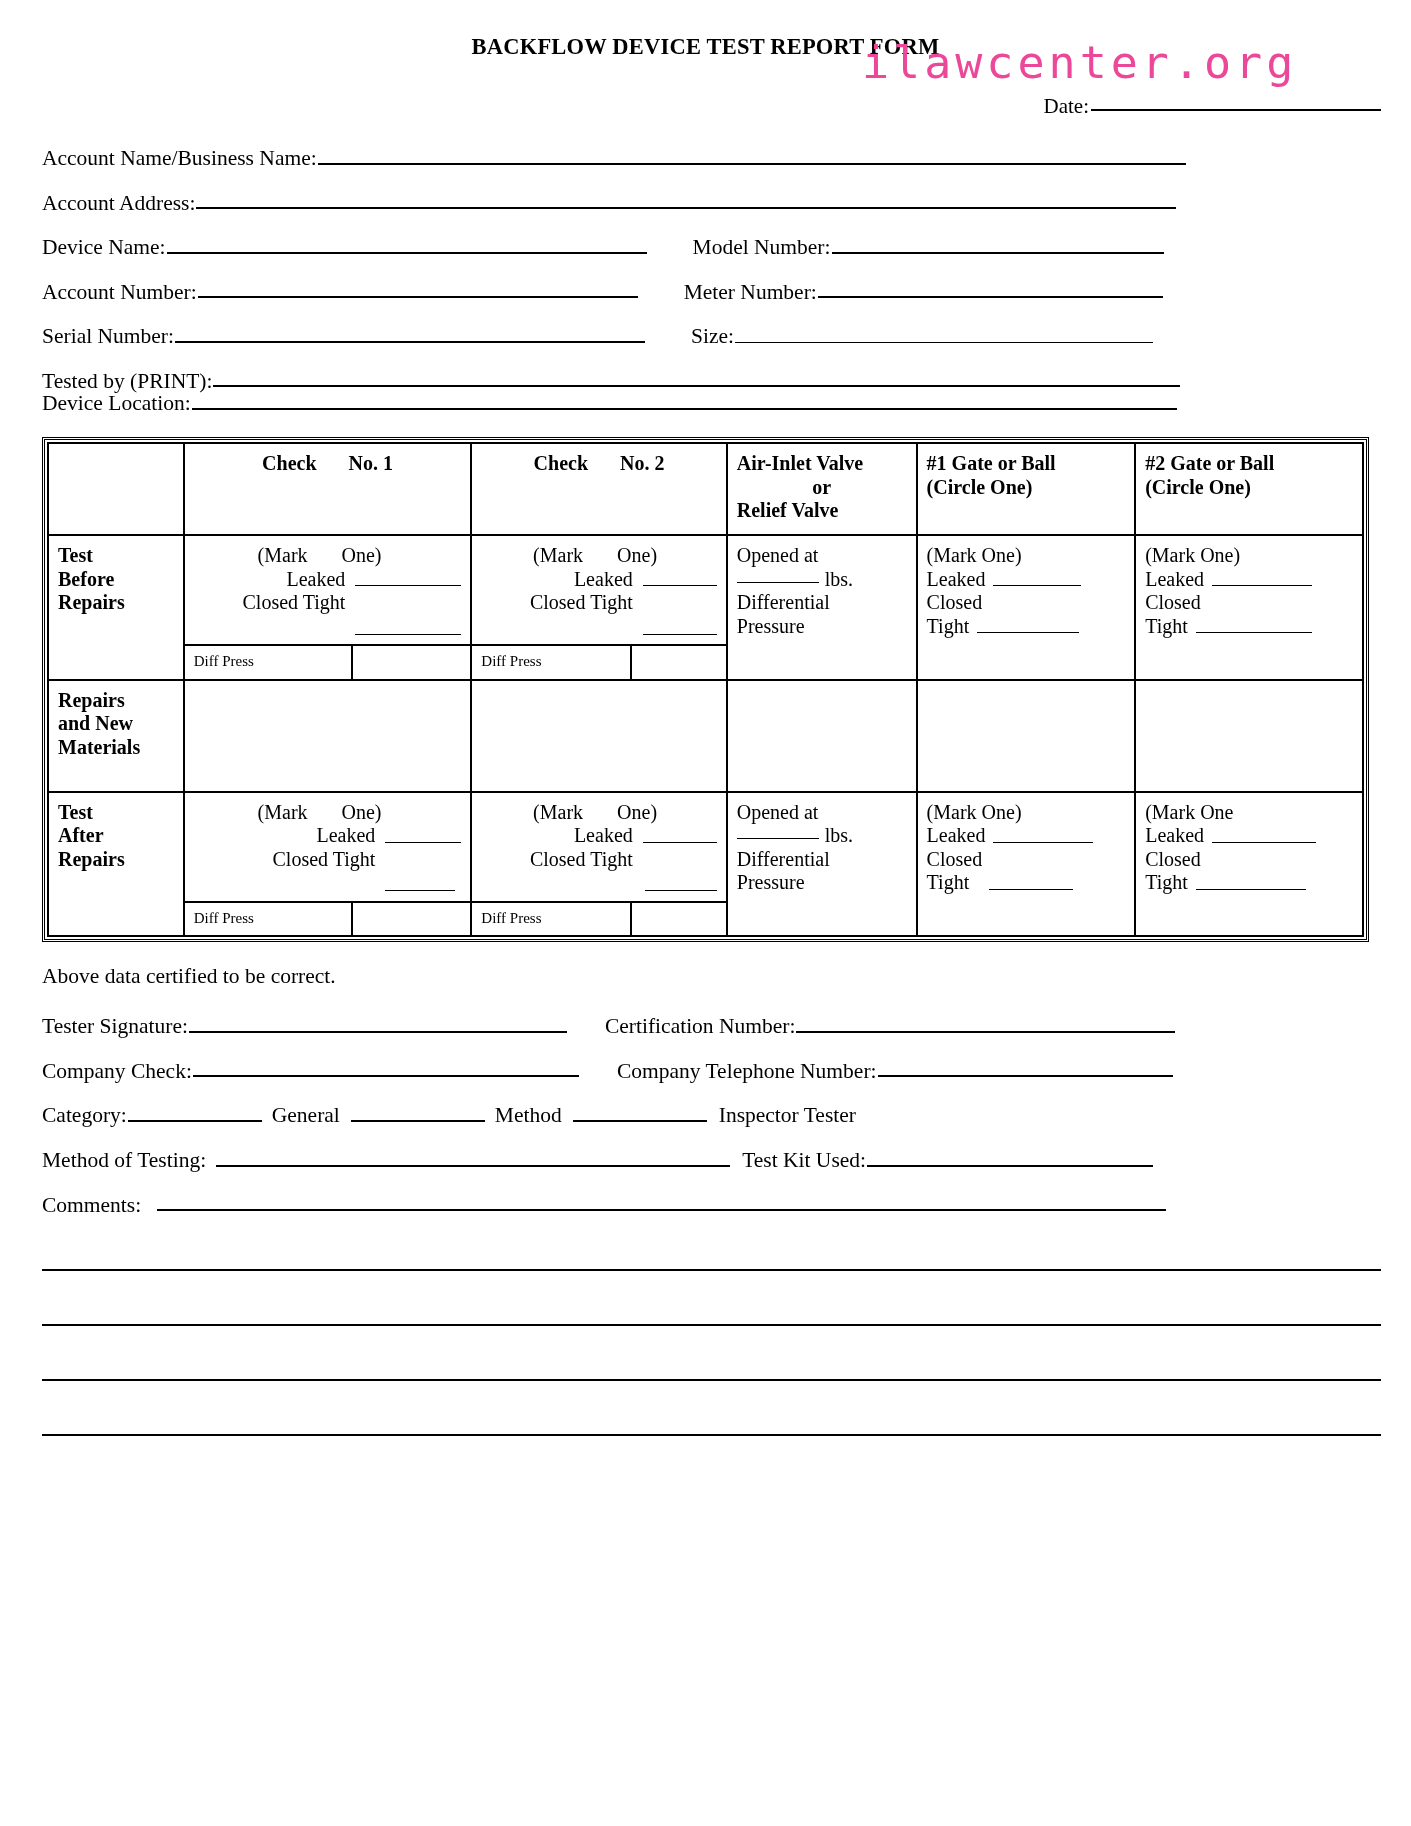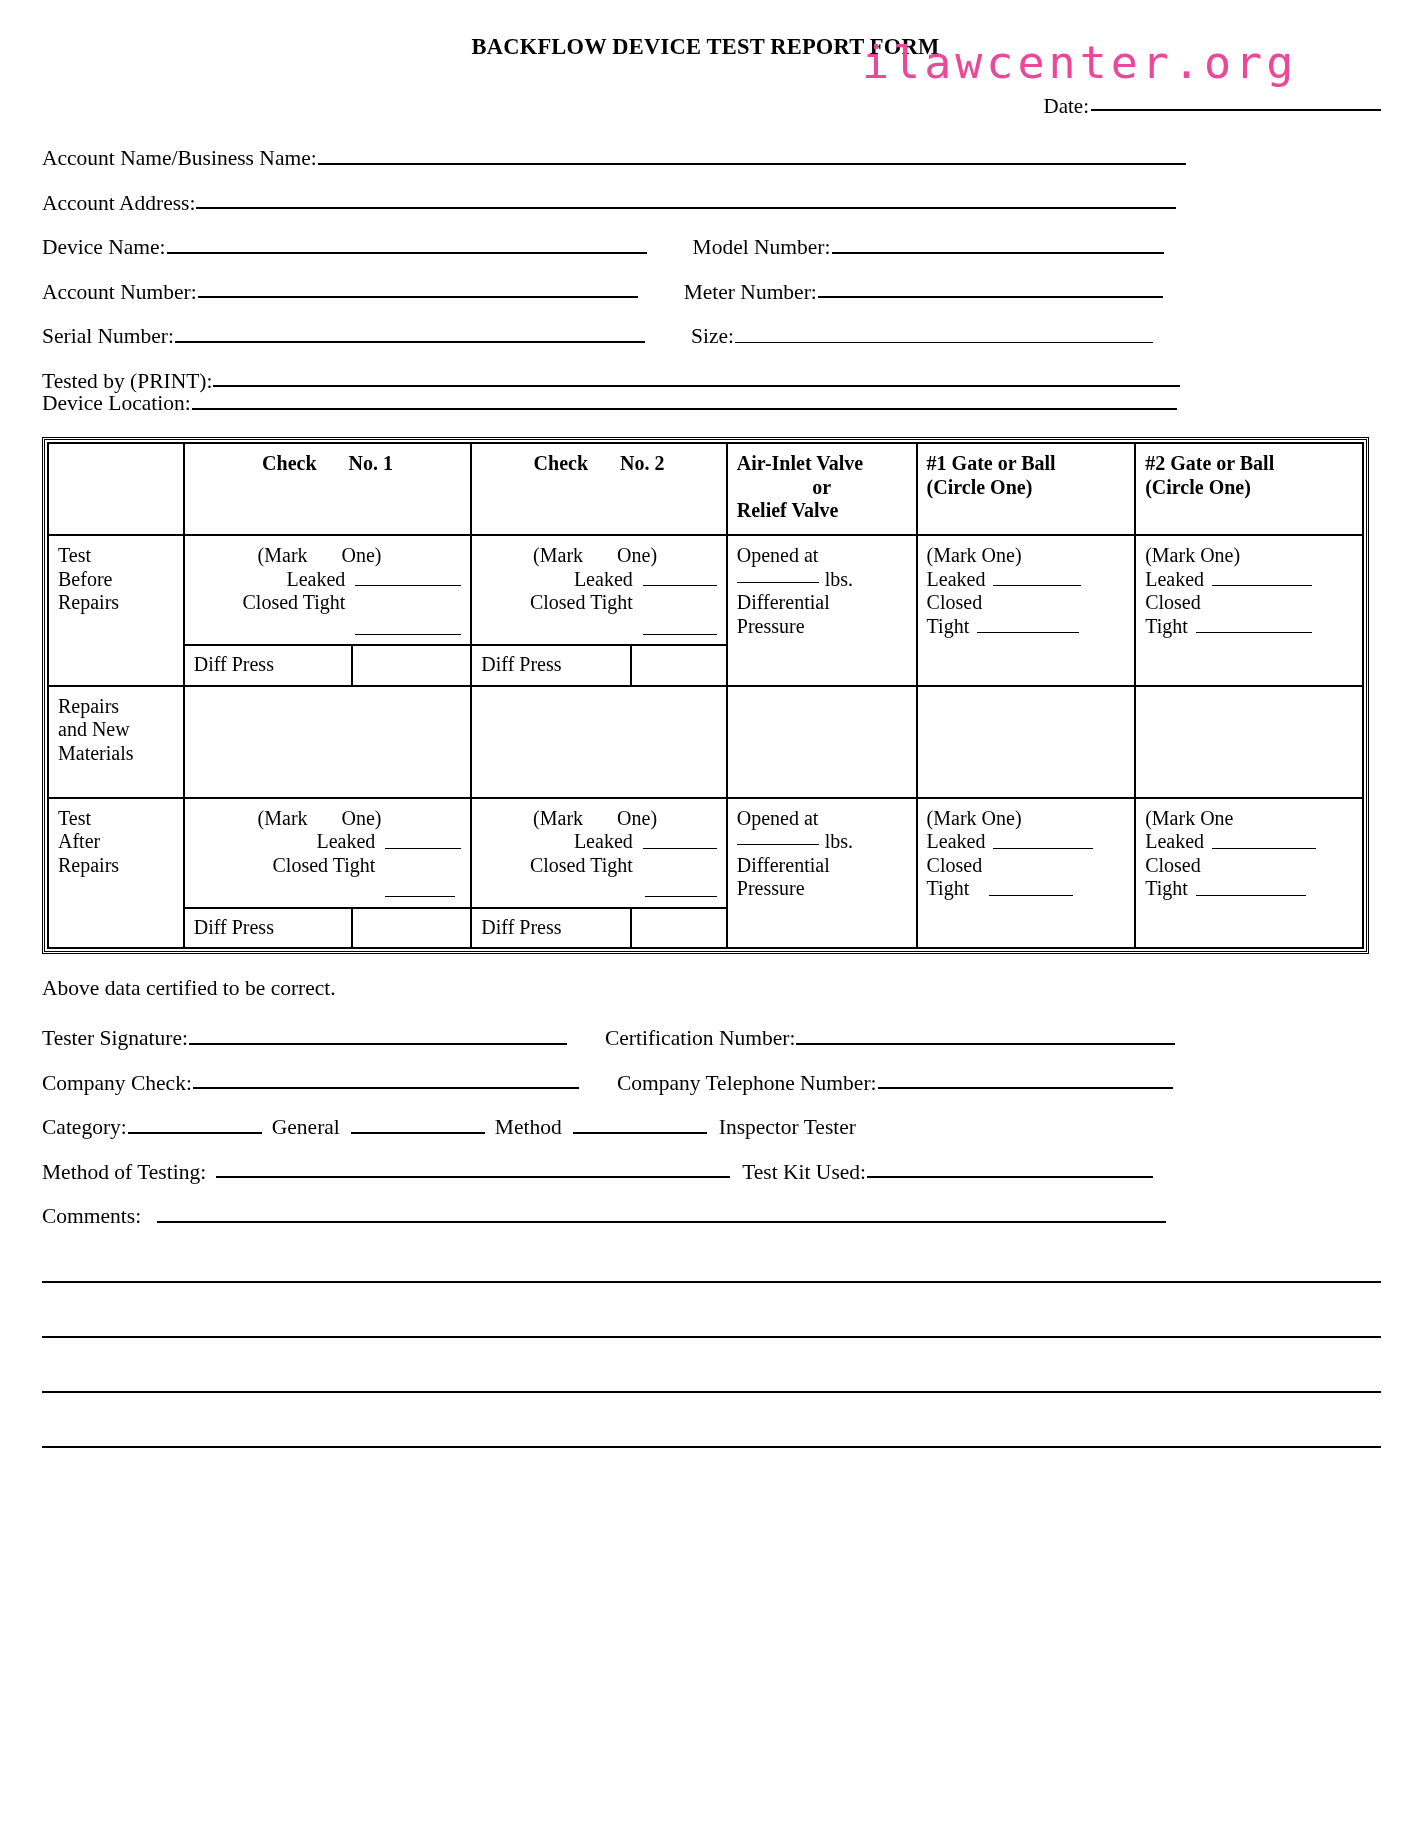--- a/index.html
+++ b/index.html
@@ -162,21 +162,21 @@
   .cell-split .top {
     padding: 8px 9px 6px 9px;
     min-height: 108px;
     box-sizing: border-box;
   }
   .cell-split .bot { border-top: 2px solid #000; }
   .cell-split .bot table { border-collapse: collapse; width: 100%; table-layout: fixed; }
   .cell-split .bot td {
     border: none;
     border-right: 2px solid #000;
-    font-size: 20px;
+    font-size: 15px;
     padding: 7px 9px 8px 9px;
   }
   .cell-split .bot td:last-child { border-right: none; }
 
   .gate-cell .line-lbl {
     display: flex;
     align-items: flex-end;
   }
   .gate-cell .line-lbl .ul {
     display: inline-block;
@@ -186,21 +186,21 @@
     margin-bottom: 5px;
   }
   .air-cell .ul-inline {
     display: inline-block;
     border-bottom: 1.5px solid #000;
     height: 1px;
     width: 82px;
     vertical-align: 3px;
     margin-right: 6px;
   }
-  .rowlabel { font-size: 20px; line-height: 1.18; }
+  .rowlabel { font-size: 20px; line-height: 1.18; font-weight: bold; }
 
   
   .cert-line {
     margin: 22px 0 0 42px;
     font-size: 21.5px;
   }
   .footer {
     padding: 0 30px 0 42px;
     margin-top: 26px;
   }

